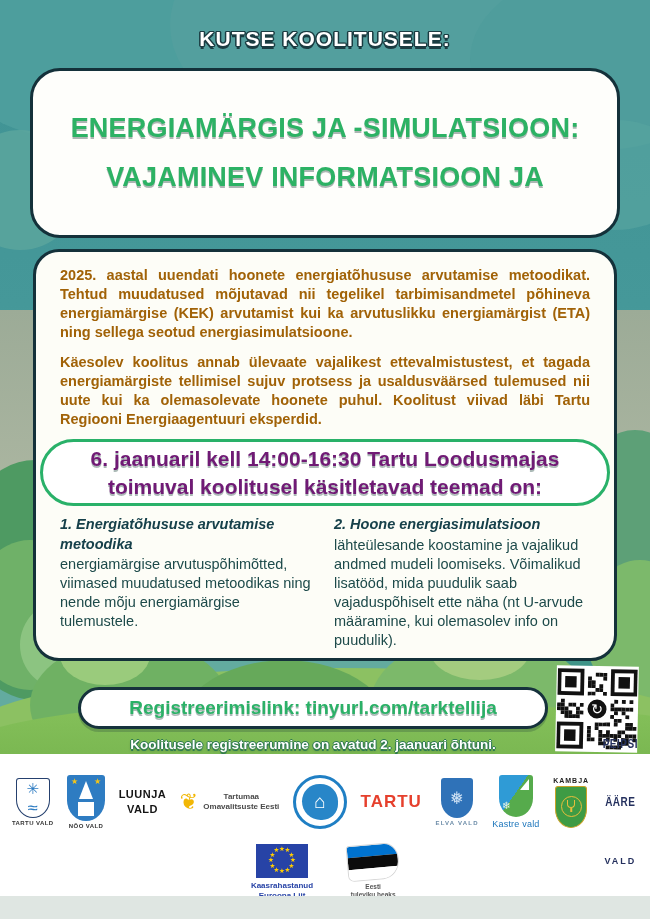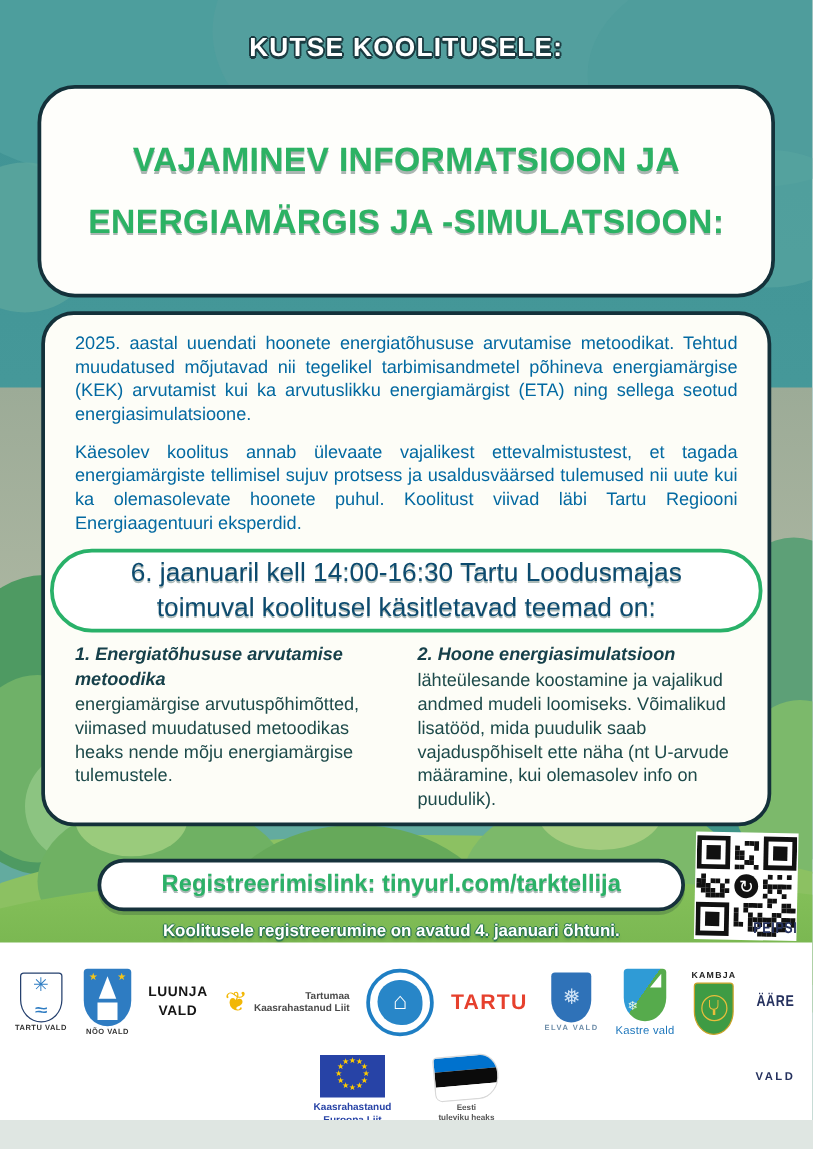--- a/index.html
+++ b/index.html
@@ -41,25 +41,25 @@
       1px 1px #1b3c42,-1px 1px #1b3c42,1px -1px #1b3c42,-1px -1px #1b3c42;}
   .title-box{position:absolute;left:30px;top:68px;width:590px;height:170px;
     background:#fefefb;border:3px solid #14313a;border-radius:30px;
     display:flex;flex-direction:column;justify-content:center;align-items:center;}
   .title-line{font-size:27px;font-weight:800;color:#2cb264;line-height:1.82;
     letter-spacing:.2px;white-space:nowrap;text-shadow:0 2px 0 rgba(18,48,42,.35);}
   
   .main-card{position:absolute;left:33px;top:249px;width:584px;min-height:399px;
     background:#fdfdf7;border:3px solid #14313a;border-radius:26px;
     padding:14px 24px 8px;}
-  .main-card p{margin:0 0 10px;font-size:14.5px;font-weight:400;color:#0369a1;
+  .main-card p{margin:0 0 10px;font-size:14.5px;font-weight:700;color:#a16207;
     line-height:1.32;text-align:justify;}
   .session-pill{margin:5px -20px 9px;background:#ffffff;border:3.5px solid #29b169;
     border-radius:48px;padding:3px 4px;text-align:center;}
-  .s-line{font-size:21px;font-weight:400;color:#0c4a6e;line-height:1.32;white-space:nowrap;
+  .s-line{font-size:21px;font-weight:700;color:#701a75;line-height:1.32;white-space:nowrap;
     text-shadow:0 1.5px 0 rgba(18,58,48,.35);}
   .topics{display:flex;gap:18px;}
   .topic{flex:1;}
   .t-head{font-size:14.5px;font-weight:800;color:#16404a;line-height:1.32;margin-bottom:1px;font-style:italic;}
   .t-body{font-size:14.5px;font-weight:500;color:#1d4a4a;line-height:1.32;}
   
   .reg-pill{position:absolute;left:78px;top:687px;width:470px;height:42px;
     background:#ffffff;border:3px solid #16323c;border-radius:26px;
     display:flex;align-items:center;justify-content:center;
     font-size:19px;font-weight:800;color:#2bb167;white-space:nowrap;
@@ -88,21 +88,21 @@
   .sh-noo .spire{position:absolute;left:50%;top:6px;transform:translateX(-50%);
     width:0;height:0;border-left:7px solid transparent;border-right:7px solid transparent;
     border-bottom:18px solid #fff;}
   .sh-noo .nave{position:absolute;left:50%;bottom:5px;transform:translateX(-50%);
     width:16px;height:14px;background:#fff;}
   .luunja{font-weight:900;color:#151515;text-align:right;line-height:1;}
   .luunja .l1{font-size:11px;letter-spacing:.5px;}
   .luunja .l2{font-size:11px;letter-spacing:.5px;margin-top:2px;}
   .tol{flex-direction:row;gap:5px;}
   .tol .leaf{font-size:22px;color:#f2b705;line-height:22px;}
-  .tol .tol-text{font-size:8px;font-weight:700;color:#4a4a4a;line-height:1.25;text-align:right;}
+  .tol .tol-text{font-size:8px;font-weight:700;color:#4a4a4a;line-height:1.25;text-align:center;}
   .trea{width:54px;height:54px;border-radius:50%;border:3px solid #1f7fc4;background:#fff;
     display:flex;align-items:center;justify-content:center;}
   .trea .blob{width:36px;height:36px;border-radius:50% 50% 46% 54%;background:#2886c8;
     display:flex;align-items:center;justify-content:center;color:#fff;font-size:19px;}
   .tartu-city{font-size:17px;font-weight:800;color:#e6402d;letter-spacing:1px;}
   .sh-elva{width:32px;height:40px;background:#2f72b8;display:flex;align-items:center;
     justify-content:center;color:#cfe2f5;font-size:17px;}
   .elva-label{color:#6c8ca8;letter-spacing:1.2px;}
   .sh-kastre{width:34px;height:42px;background:linear-gradient(125deg,#2f9bd6 0 46%,#56ab4c 46% 100%);}
   .sh-kastre .sail{position:absolute;right:4px;top:4px;width:0;height:0;
@@ -157,47 +157,47 @@
     <div class="bush b2"></div>
     <div class="bush b3"></div>
     <div class="bush b4"></div>
     <div class="bush b5"></div>
     <div class="hill"></div>
   </div>
 
   <div class="kicker">KUTSE KOOLITUSELE:</div>
 
   <div class="title-box">
+    <div class="title-line">ENERGIAMÄRGIS JA -SIMULATSIOON:</div>
     <div class="title-line">VAJAMINEV INFORMATSIOON JA</div>
-    <div class="title-line">ENERGIAMÄRGIS JA -SIMULATSIOON:</div>
   </div>
 
   <div class="main-card">
     <p>2025. aastal uuendati hoonete energiatõhususe arvutamise metoodikat. Tehtud muudatused mõjutavad nii tegelikel tarbimisandmetel põhineva energiamärgise (KEK) arvutamist kui ka arvutuslikku energiamärgist (ETA) ning sellega seotud energiasimulatsioone.</p>
     <p>Käesolev koolitus annab ülevaate vajalikest ettevalmistustest, et tagada energiamärgiste tellimisel sujuv protsess ja usaldusväärsed tulemused nii uute kui ka olemasolevate hoonete puhul. Koolitust viivad läbi Tartu Regiooni Energiaagentuuri eksperdid.</p>
 
     <div class="session-pill">
       <div class="s-line">6. jaanuaril kell 14:00-16:30 Tartu Loodusmajas</div>
       <div class="s-line">toimuval koolitusel käsitletavad teemad on:</div>
     </div>
 
     <div class="topics">
       <div class="topic">
         <div class="t-head">1. Energiatõhususe arvutamise metoodika</div>
-        <div class="t-body">energiamärgise arvutuspõhimõtted, viimased muudatused metoodikas heaks nende mõju energiamärgise tulemustele.</div>
+        <div class="t-body">energiamärgise arvutuspõhimõtted, viimased muudatused metoodikas ning nende mõju energiamärgise tulemustele.</div>
       </div>
       <div class="topic">
         <div class="t-head">2. Hoone energiasimulatsioon</div>
         <div class="t-body">lähteülesande koostamine ja vajalikud andmed mudeli loomiseks. Võimalikud lisatööd, mida puudulik saab vajaduspõhiselt ette näha (nt U-arvude määramine, kui olemasolev info on puudulik).</div>
       </div>
     </div>
   </div>
 
   <div class="reg-pill">Registreerimislink: tinyurl.com/tarktellija</div>
-  <div class="reg-note">Koolitusele registreerumine on avatud 4. jaanuari õhtuni.</div>
+  <div class="reg-note">Koolitusele registreerumine on avatud 2. jaanuari õhtuni.</div>
 
   <div class="qr">
     <svg viewBox="0 0 84 84">
         <rect x="0" y="0" width="84" height="84" fill="#fff"></rect>
         <rect x="0" y="0" width="28" height="28" fill="#111"></rect>
         <rect x="4" y="4" width="20" height="20" fill="#fff"></rect>
         <rect x="8" y="8" width="12" height="12" fill="#111"></rect>
         <rect x="56" y="0" width="28" height="28" fill="#111"></rect>
         <rect x="60" y="4" width="20" height="20" fill="#fff"></rect>
         <rect x="64" y="8" width="12" height="12" fill="#111"></rect>
@@ -327,21 +327,21 @@
 
       <div class="logo luunja">
         <div class="l1">LUUNJA</div>
         <div class="l2">VALD</div>
       </div>
 
       <div class="logo tol">
         <div class="leaf">❦</div>
         <div class="tol-text">
           <div>Tartumaa</div>
-          <div>Kaasrahastanud Liit</div>
+          <div>Omavalitsuste Eesti</div>
         </div>
       </div>
 
       <div class="logo">
         <div class="trea">
           <div class="blob">⌂</div>
         </div>
       </div>
 
       <div class="logo">

